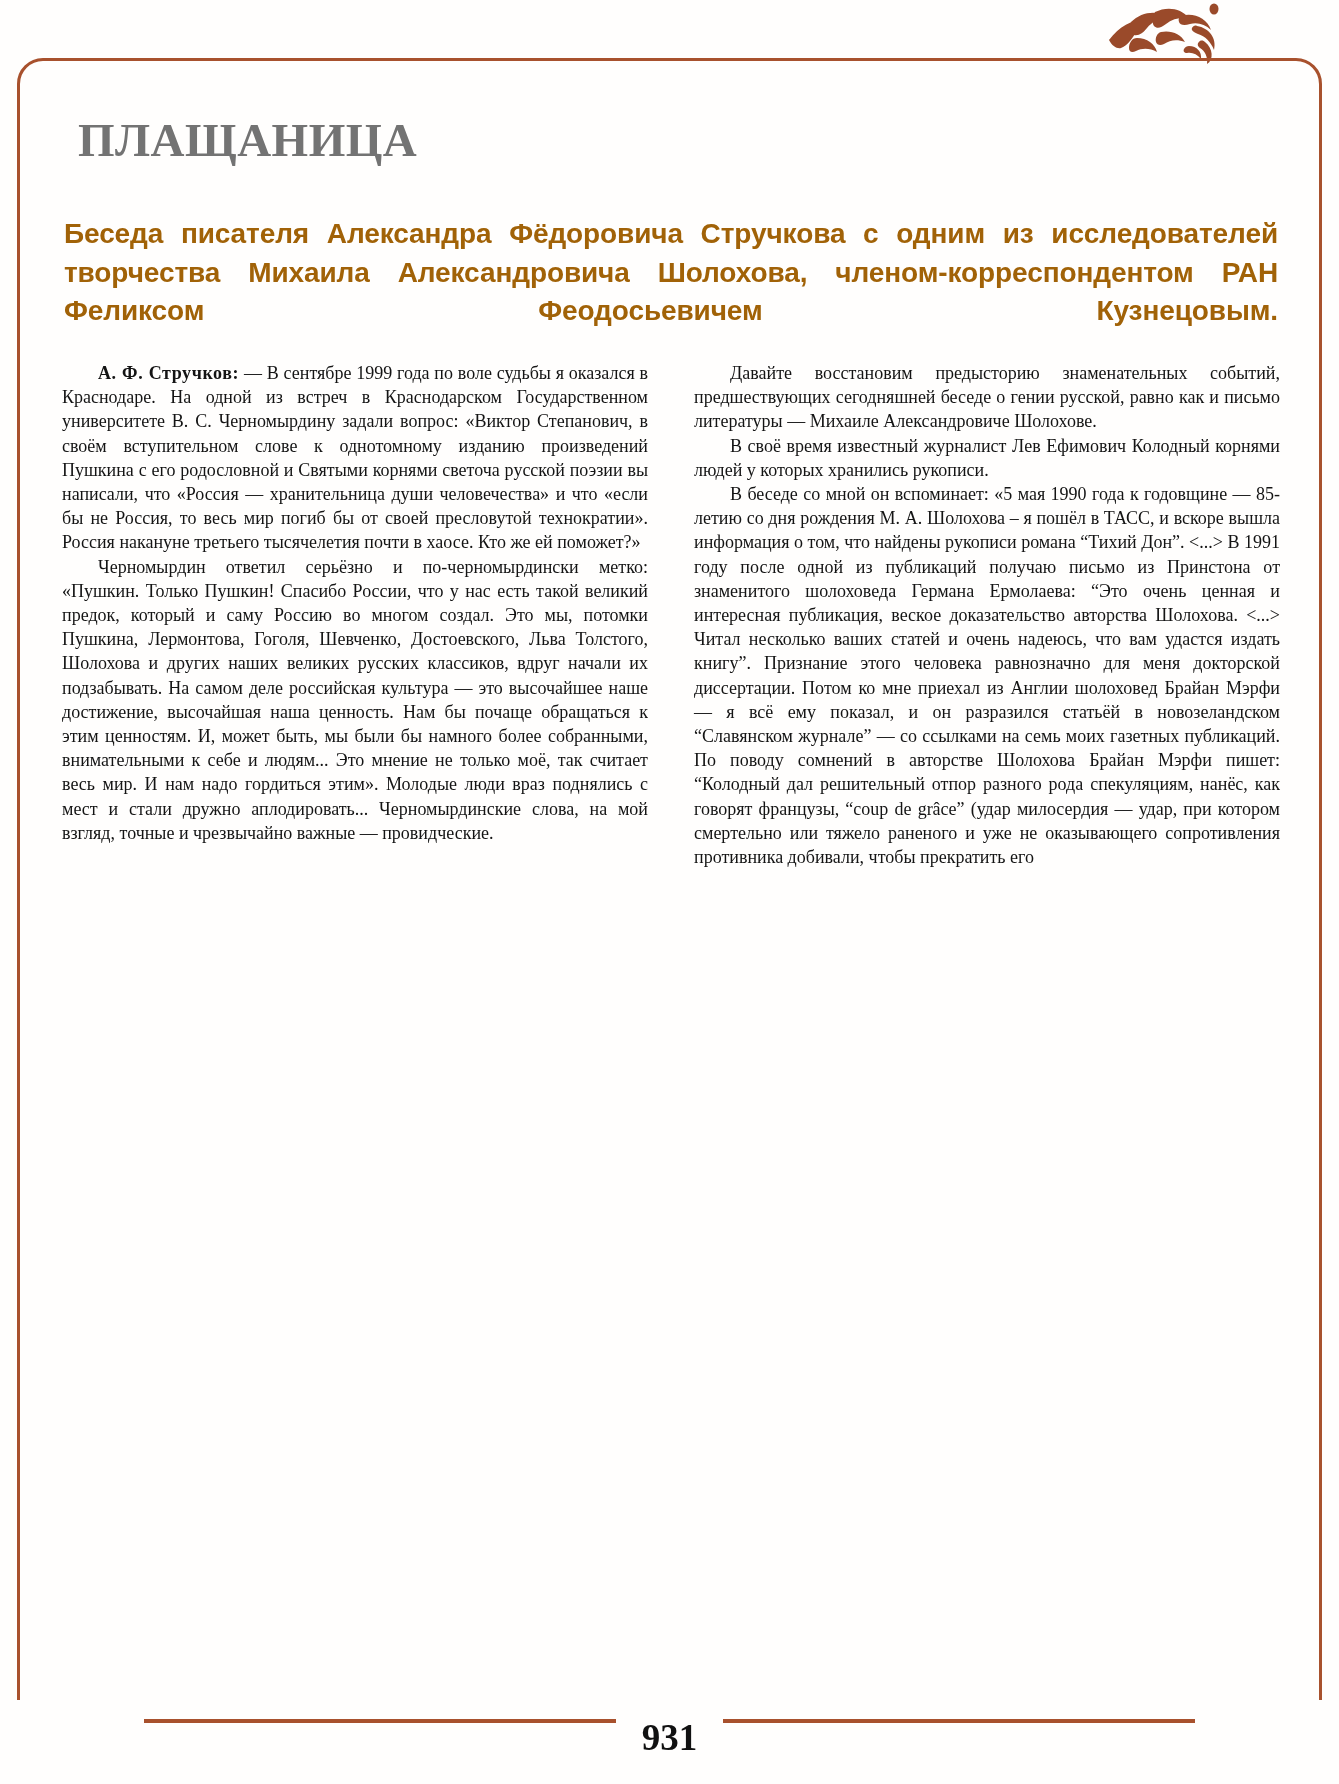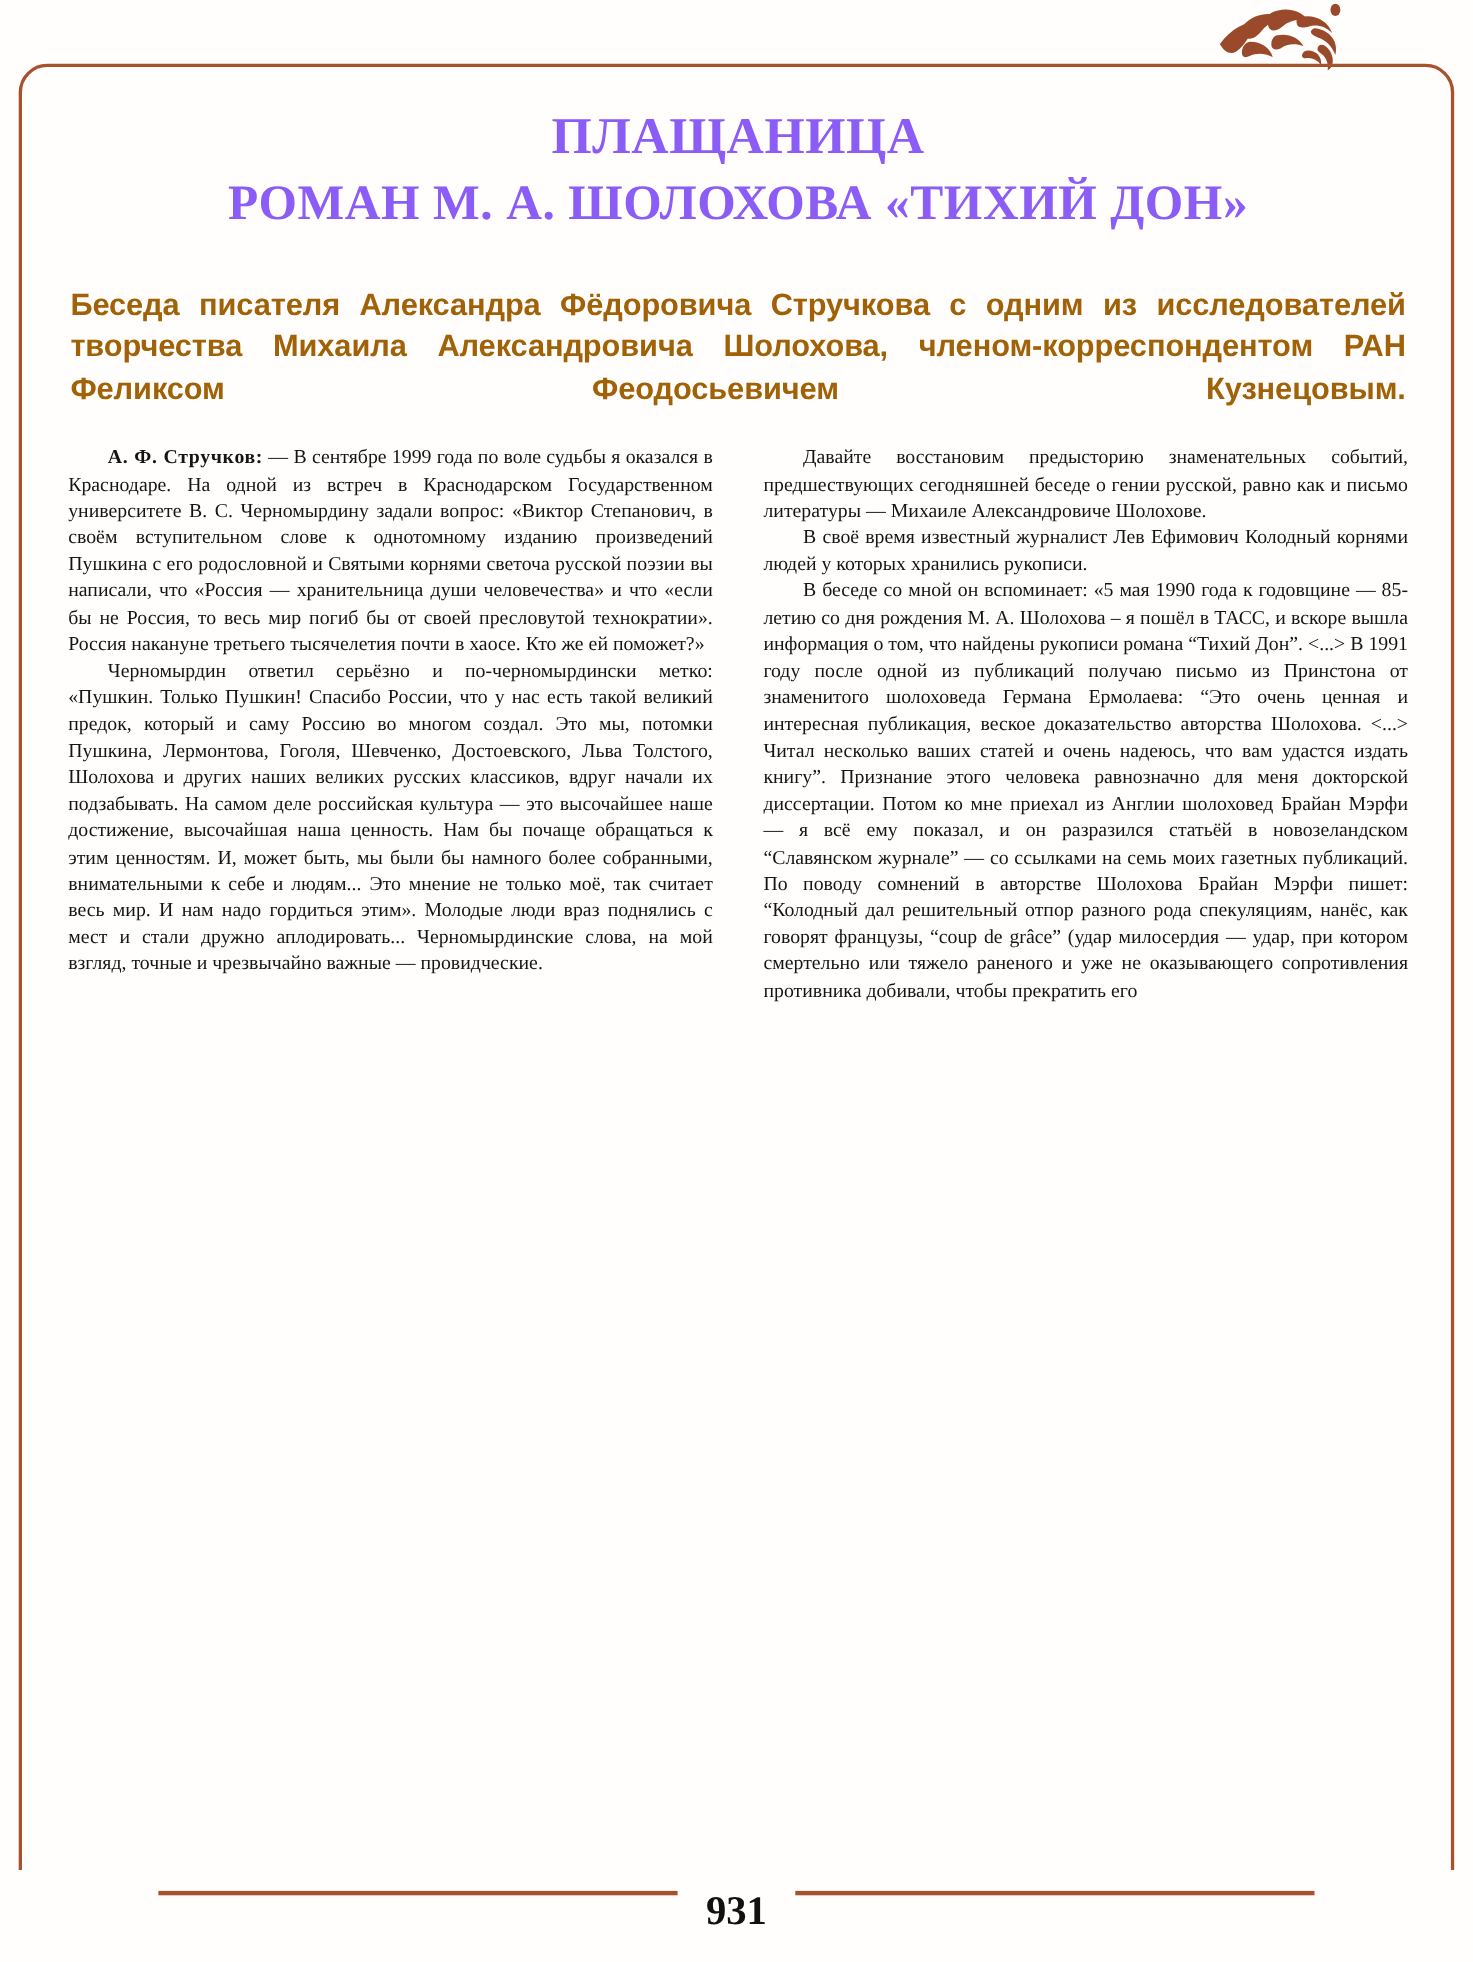--- a/index.html
+++ b/index.html
@@ -57,28 +57,27 @@
 
   .content {
     position: absolute;
     left: 62px;
     top: 94px;
     width: 1218px;
   }
 
   
   .title {
-    text-align: center;
-    color: #8b5cf6;
+    color: #737373;
     font-family: "Liberation Serif", "DejaVu Serif", serif;
     font-weight: bold;
     font-size: 47px;
     line-height: 1.30;
     letter-spacing: 0.5px;
-    margin: 0;
+    margin: 16px;
     text-transform: uppercase;
     font-stretch: condensed;
   }
   .title .l1 { display: block; }
   .title .l2 { display: block; }
   .title .l3 { display: block; font-size: 45px; white-space: nowrap; }
 
   
   .lede {
     margin: 44px 2px 0 2px;
@@ -161,21 +160,20 @@
     </svg>
   </div>
 
   <div class="frame"></div>
   <div class="frame-mask"></div>
 
   <div class="content">
 
     <h1 class="title">
       <span class="l1">ПЛАЩАНИЦА</span>
-      <span class="l3">РОМАН М. А. ШОЛОХОВА «ТИХИЙ ДОН»</span>
     </h1>
 
     <p class="lede">Беседа писателя Александра Фёдоровича Стручкова с одним из исследователей творчества Михаила Александровича Шолохова, членом-корреспондентом РАН Феликсом Феодосьевичем Кузнецовым.</p>
 
     <div class="columns">
 
       <div class="col">
         <p><span class="speaker">А. Ф. Стручков:</span><span> — В сентябре 1999 года по воле судьбы я оказался в Краснодаре. На одной из встреч в Краснодарском Государственном университете В. С. Черномырдину задали вопрос: «Виктор Степанович, в своём вступительном слове к однотомному изданию произведений Пушкина с его родословной и Святыми корнями светоча русской поэзии вы написали, что «Россия — хранительница души человечества» и что «если бы не Россия, то весь мир погиб бы от своей пресловутой технократии». Россия накануне третьего тысячелетия почти в хаосе. Кто же ей поможет?»</span></p>
         <p>Черномырдин ответил серьёзно и по-черномырдински метко: «Пушкин. Только Пушкин! Спасибо России, что у нас есть такой великий предок, который и саму Россию во многом создал. Это мы, потомки Пушкина, Лермонтова, Гоголя, Шевченко, Достоевского, Льва Толстого, Шолохова и других наших великих русских классиков, вдруг начали их подзабывать. На самом деле российская культура — это высочайшее наше достижение, высочайшая наша ценность. Нам бы почаще обращаться к этим ценностям. И, может быть, мы были бы намного более собранными, внимательными к себе и людям... Это мнение не только моё, так считает весь мир. И нам надо гордиться этим». Молодые люди враз поднялись с мест и стали дружно аплодировать... Черномырдинские слова, на мой взгляд, точные и чрезвычайно важные — провидческие.</p>
       </div>

